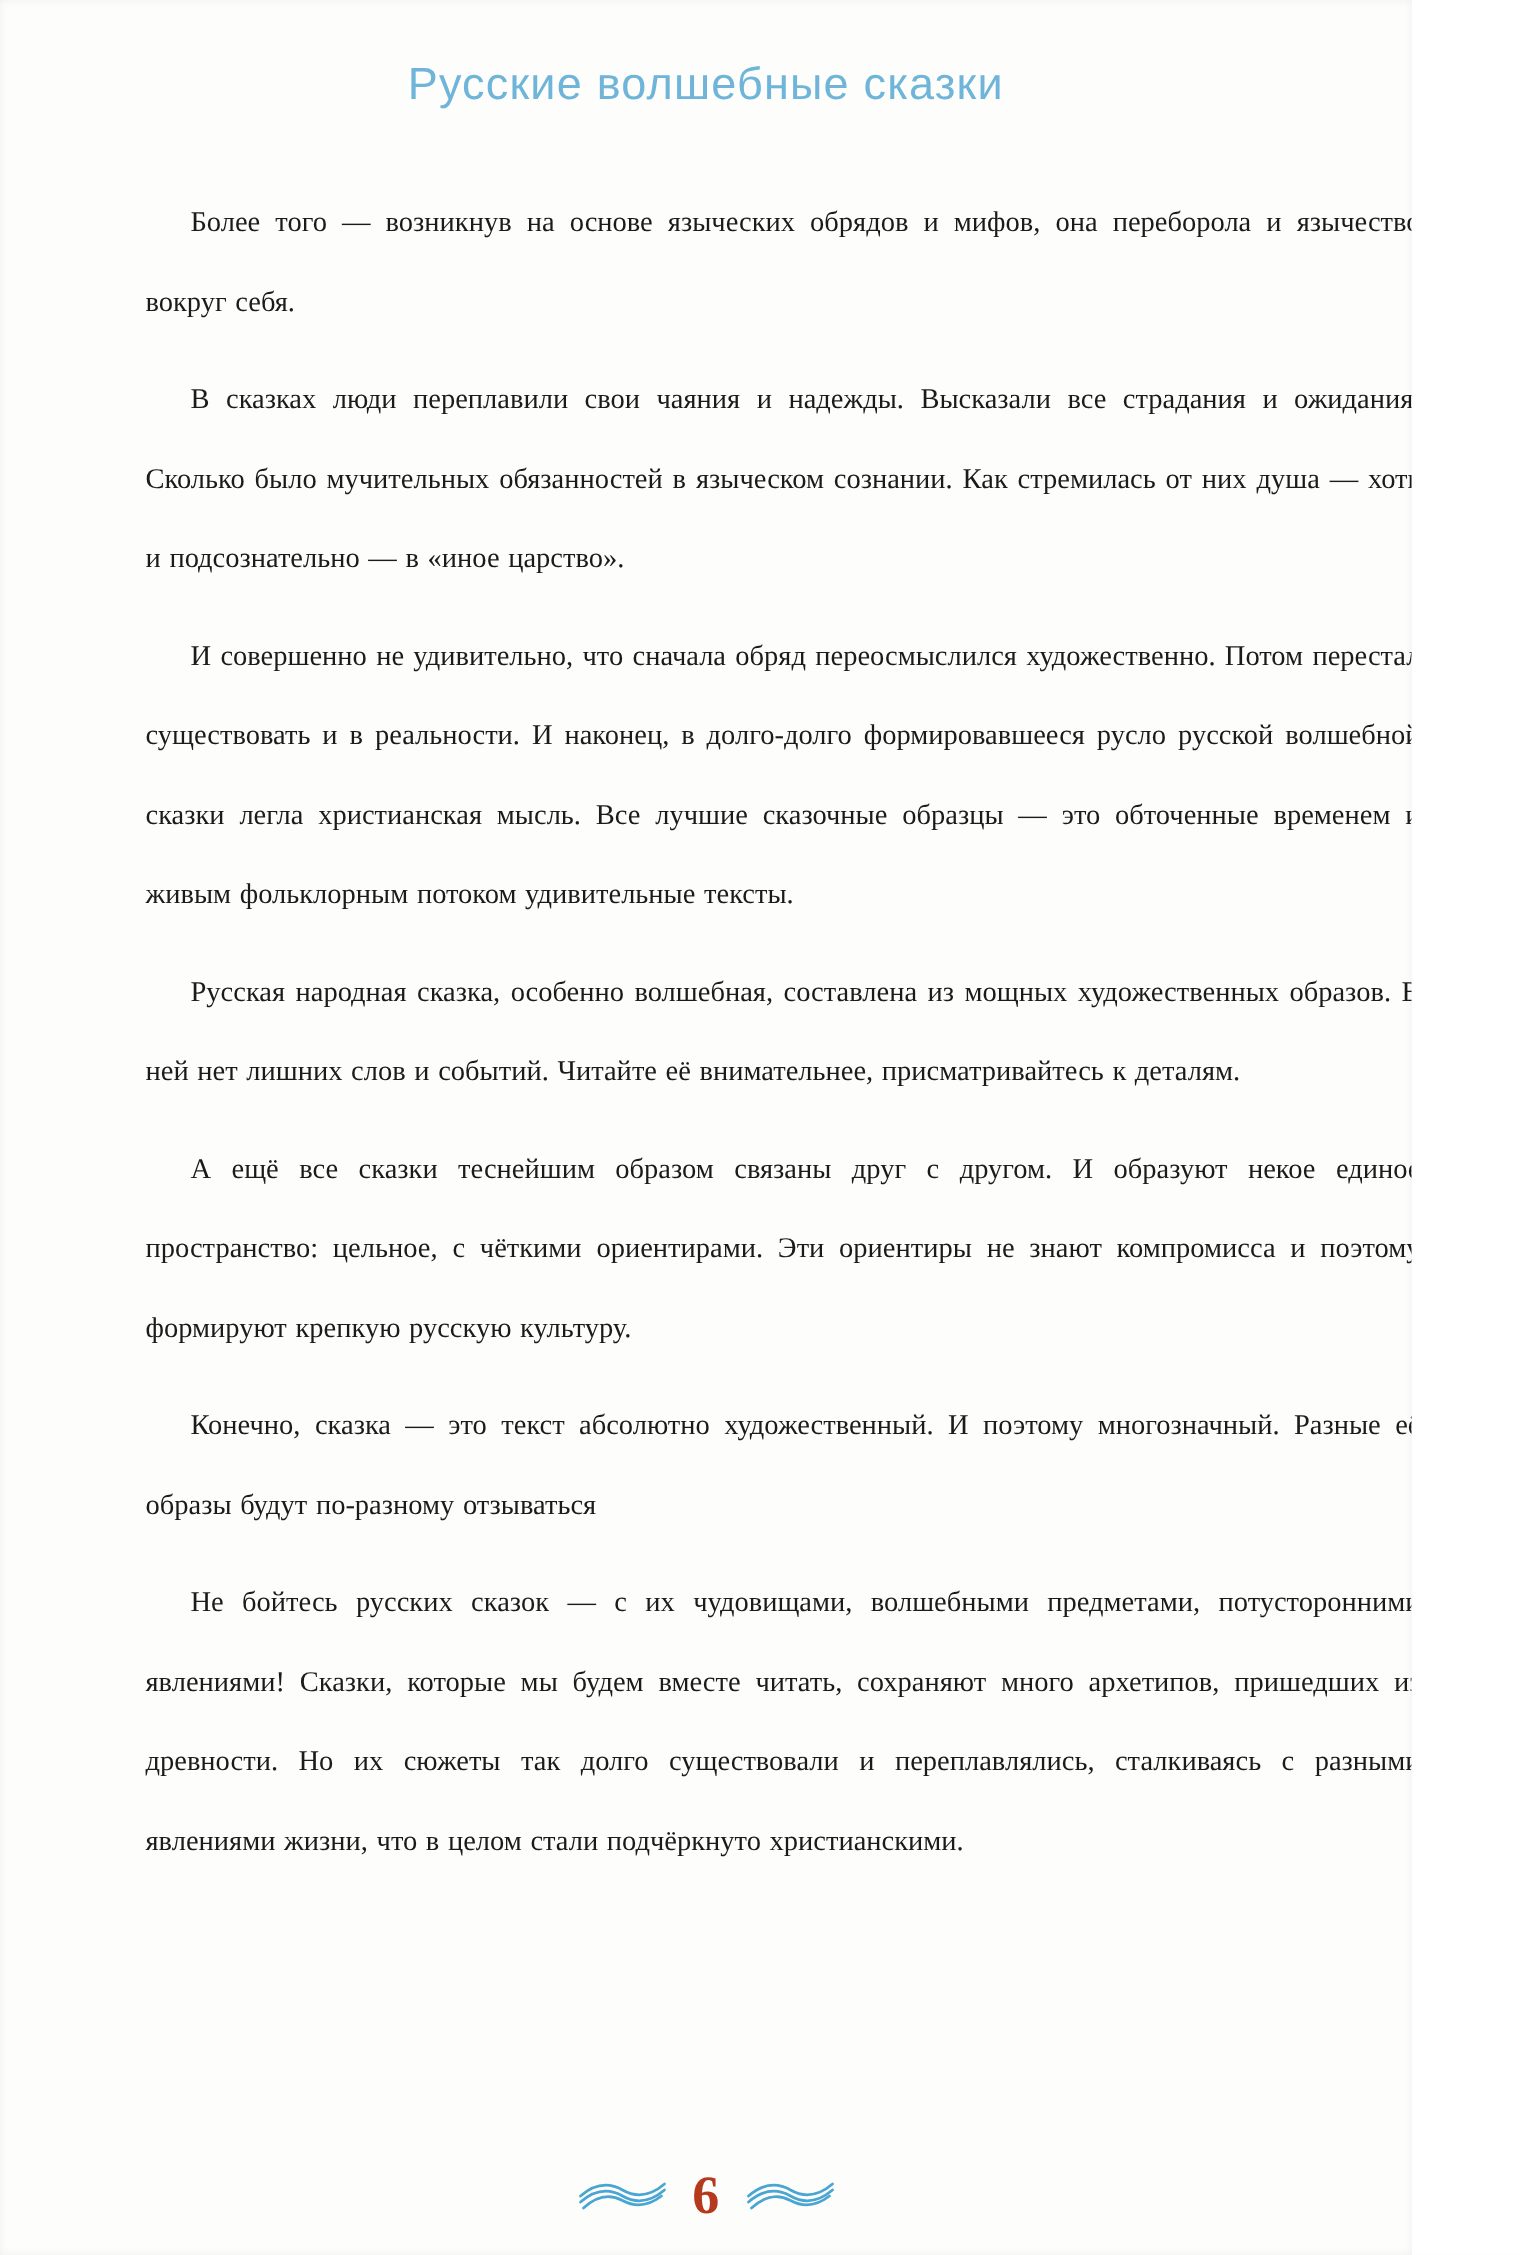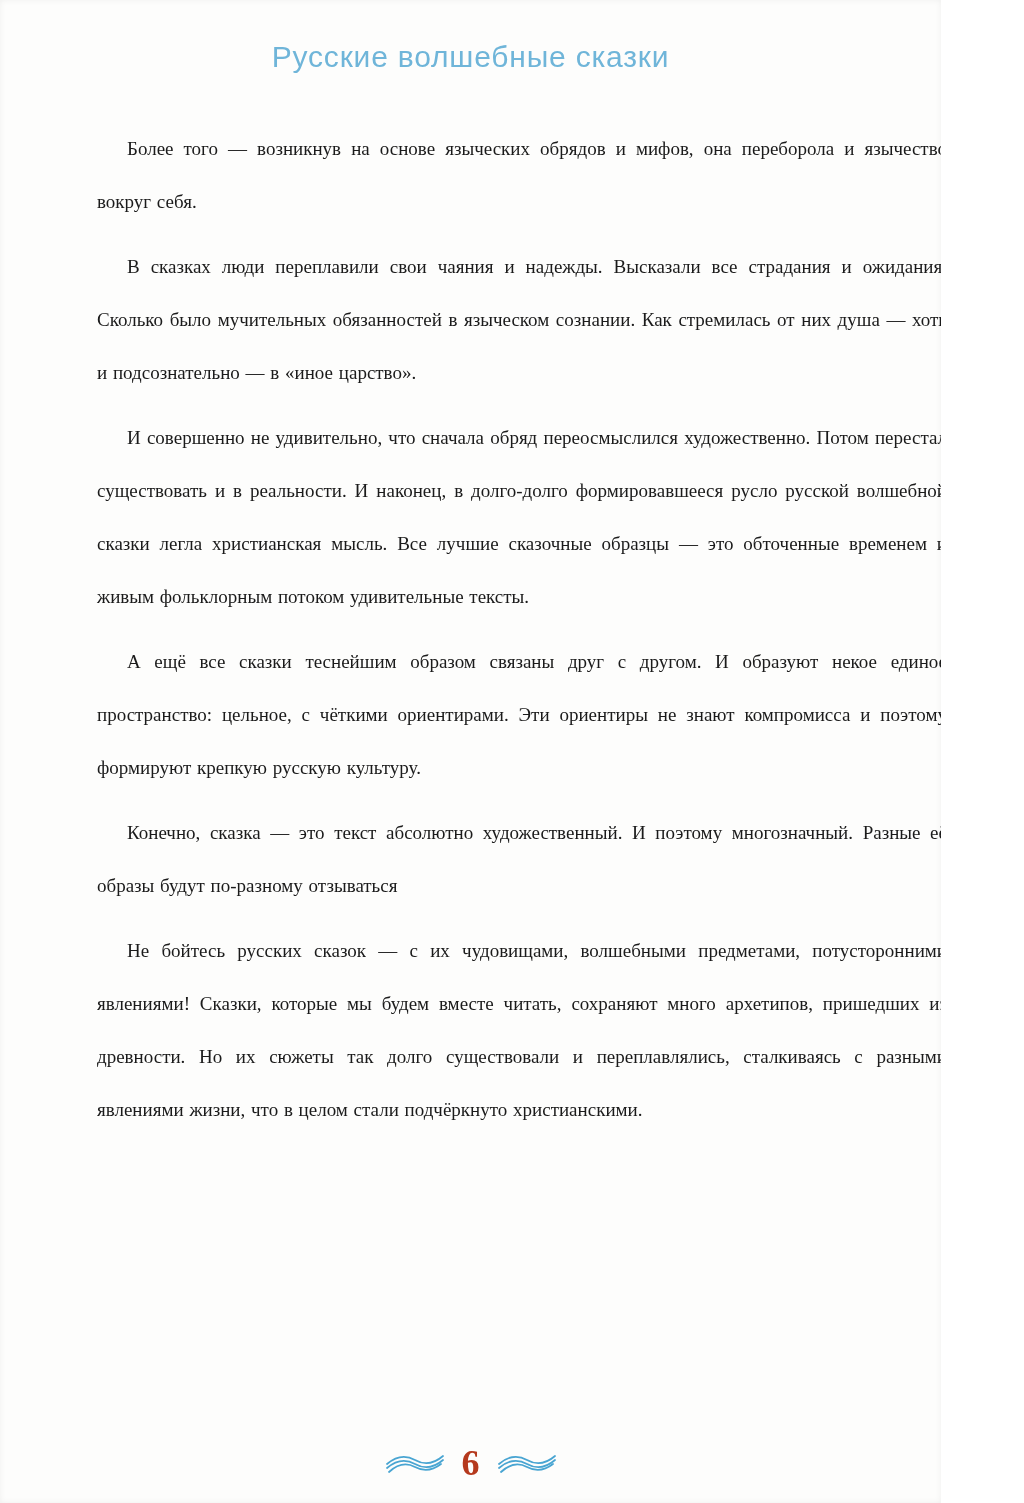--- a/index.html
+++ b/index.html
@@ -77,20 +77,21 @@
 <body>
 
 <div class="page">
 
   <div class="running-head">Русские волшебные сказки</div>
 
   <div class="body-text">
     <p>Более того — возникнув на основе языческих обрядов и мифов, она переборола и язычество вокруг себя.</p>
     <p>В сказках люди переплавили свои чаяния и надежды. Высказали все страдания и ожидания. Сколько было мучительных обязанностей в языческом сознании. Как стремилась от них душа — хоть и подсознательно — в «иное царство».</p>
     <p>И совершенно не удивительно, что сначала обряд переосмыслился художественно. Потом перестал существовать и в реальности. И наконец, в долго-долго формировавшееся русло русской волшебной сказки легла христианская мысль. Все лучшие сказочные образцы — это обточенные временем и живым фольклорным потоком удивительные тексты.</p>
+    <p>Русская народная сказка, особенно волшебная, составлена из мощных художественных образов. В ней нет лишних слов и событий. Читайте её внимательнее, присматривайтесь к деталям.</p>
     <p>А ещё все сказки теснейшим образом связаны друг с другом. И образуют некое единое пространство: цельное, с чёткими ориентирами. Эти ориентиры не знают компромисса и поэтому формируют крепкую русскую культуру.</p>
     <p>Конечно, сказка — это текст абсолютно художественный. И поэтому многозначный. Разные её образы будут по-разному отзываться</p>
     <p>Не бойтесь русских сказок — с их чудовищами, волшебными предметами, потусторонними явлениями! Сказки, которые мы будем вместе читать, сохраняют много архетипов, пришедших из древности. Но их сюжеты так долго существовали и переплавлялись, сталкиваясь с разными явлениями жизни, что в целом стали подчёркнуто христианскими.</p>
   </div>
 
   <div class="footer">
     <span class="swash">
       <svg width="62" height="26" viewBox="0 0 62 26" aria-hidden="true">
         <path d="M3,14 Q17,2 31,10 Q45,18 59,6"></path>
         <path d="M3,18 Q17,6 31,14 Q45,22 59,10"></path>

